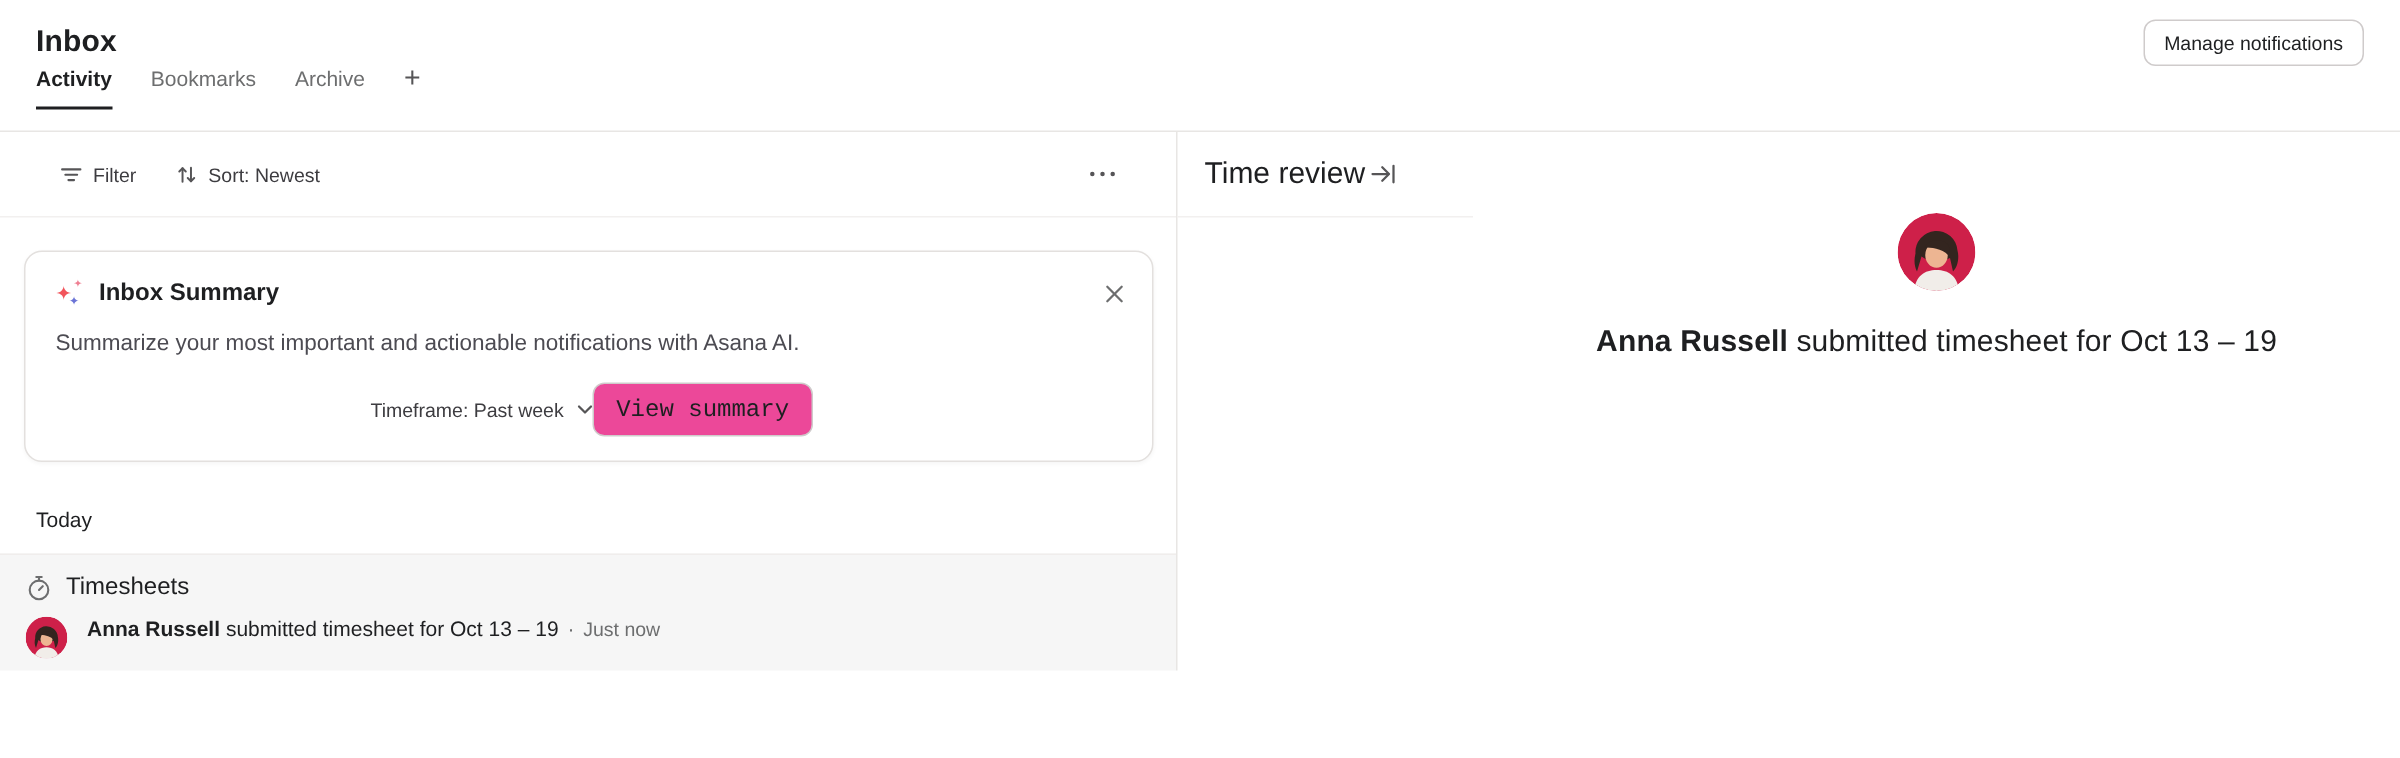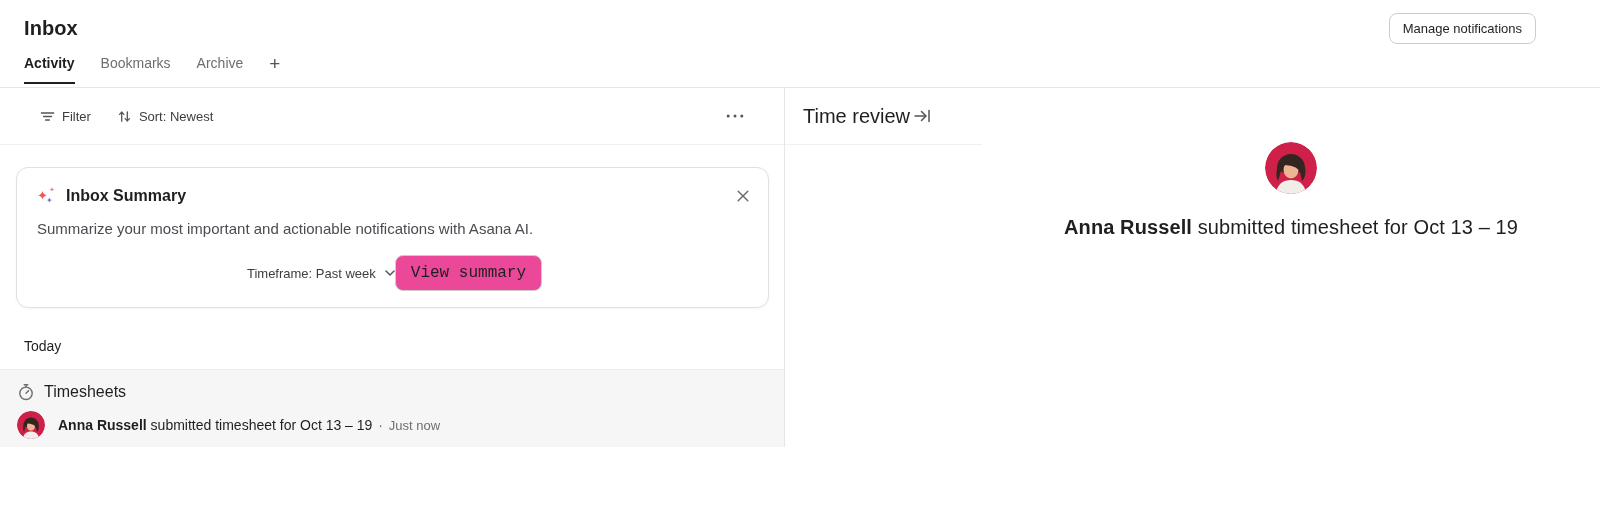--- a/index.html
+++ b/index.html
@@ -13,22 +13,22 @@
   *{box-sizing:border-box;margin:0;padding:0}
   html,body{width:1600px;height:505px;overflow:hidden;background:#fff;
     font-family:"Liberation Sans","DejaVu Sans",sans-serif;color:var(--text);}
   .app{width:1600px;height:447px;display:flex;flex-direction:column}
 
   
   .top{height:88px;padding:0 24px;border-bottom:1px solid var(--border);flex:none;position:relative}
   .top-row{display:flex;align-items:center;justify-content:space-between;padding-top:13px}
   .page-title{font-size:20px;font-weight:700;letter-spacing:.1px}
   .manage-btn{background:#fff;border:1px solid #cfcbcb;border-radius:8px;padding:7px 13px;
-    font-size:13px;color:var(--text);cursor:pointer;margin-right:40px;font-family:inherit}
-  .tabs{display:flex;align-items:center;gap:26px;margin-top:11px}
+    font-size:13px;color:var(--text);cursor:pointer;font-family:inherit}
+  .tabs{display:flex;align-items:center;gap:26px;margin-top:0}
   .tab{font-size:14px;color:var(--muted);padding-bottom:11px;border-bottom:2px solid transparent;
     margin-bottom:-1px;cursor:pointer}
   .tab.active{color:var(--text);font-weight:600;border-bottom-color:var(--text)}
   .tab-add{font-size:19px;color:#565557;line-height:14px;padding-bottom:11px;cursor:pointer}
 
   
   .main{flex:1;display:flex;min-height:0}
   .left{width:785px;flex:none;border-right:1px solid var(--border);display:flex;flex-direction:column}
   .right{flex:1;display:flex;}
 
@@ -55,21 +55,21 @@
   .card-foot{margin-top:18px;display:flex;align-items:center;justify-content:center}
   .timeframe{display:flex;align-items:center;gap:9px;font-size:13px;color:#3d3c40;cursor:pointer}
   .view-btn{background:#ec4899;border:1px solid #cfcbcb;border-radius:8px;padding:8px 15px;
     font-size:16px;color:var(--text);cursor:pointer;font-family:Liberation Mono, monospace}
 
   
   .today{margin:30px 24px 15px;font-size:14px}
   .group{background:#f6f6f6;border-top:1px solid #f0edec;height:108px;padding-top:13px}
   .group-head{display:flex;align-items:center;gap:9px;padding:0 17px}
   .group-title{font-size:16px;font-weight:400}
-  .notif-row{display:flex;align-items:center;gap:13px;padding:10px 17px 0;cursor:pointer}
+  .notif-row{display:flex;gap:13px;padding:10px 17px 0;cursor:pointer}
   .avatar-sm{width:28px;height:28px;flex:none;border-radius:50%;overflow:hidden}
   .notif-text{font-size:14px}
   .bold{font-weight:700}
   .dot-sep{color:var(--muted);padding:0 2px}
   .time{color:var(--muted);font-size:13px}
 
   
   .detail-head{height:57px;flex:none;border-bottom:1px solid var(--border-soft);display:flex;
     align-items:center;justify-content:space-between;padding:0 48px 0 18px}
   .detail-title{font-size:20px;font-weight:500}

